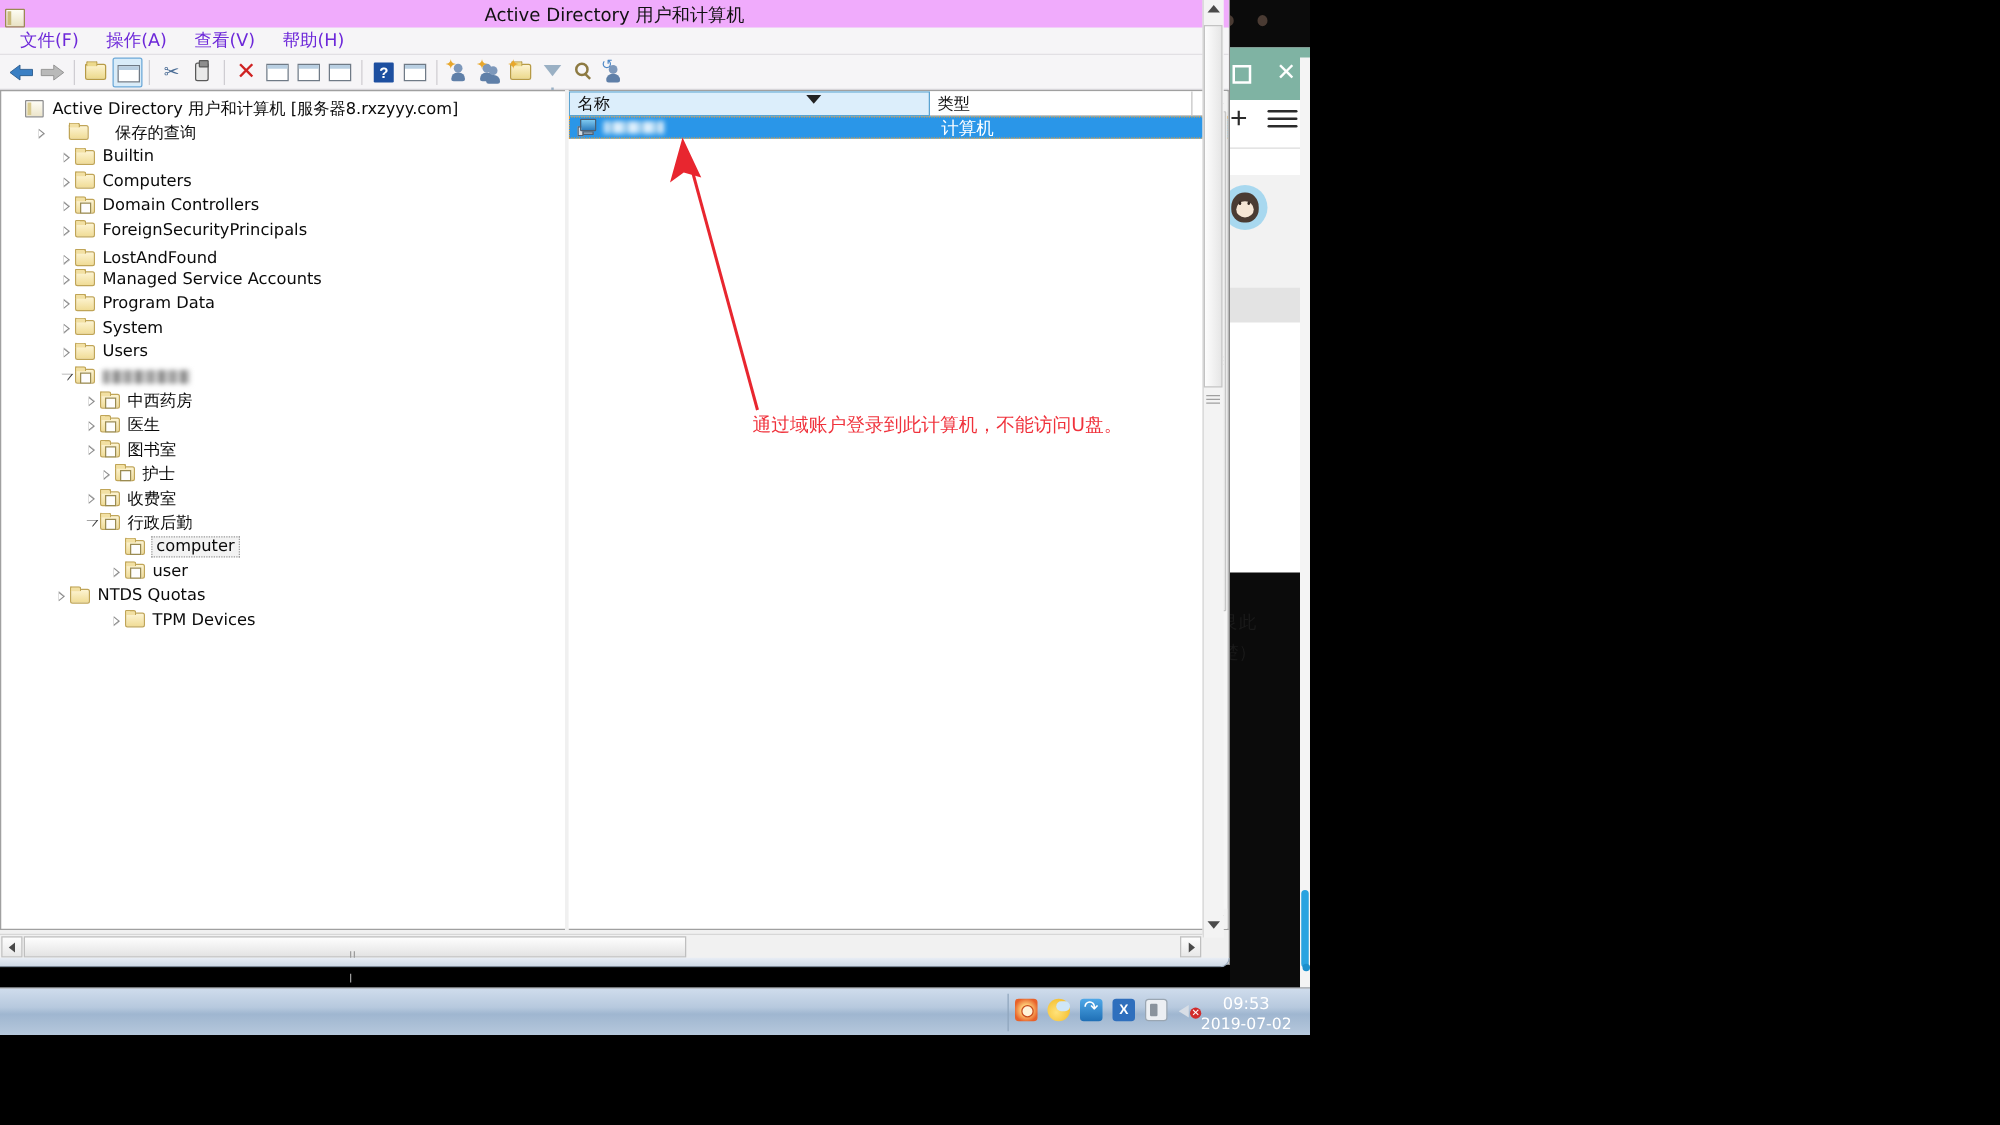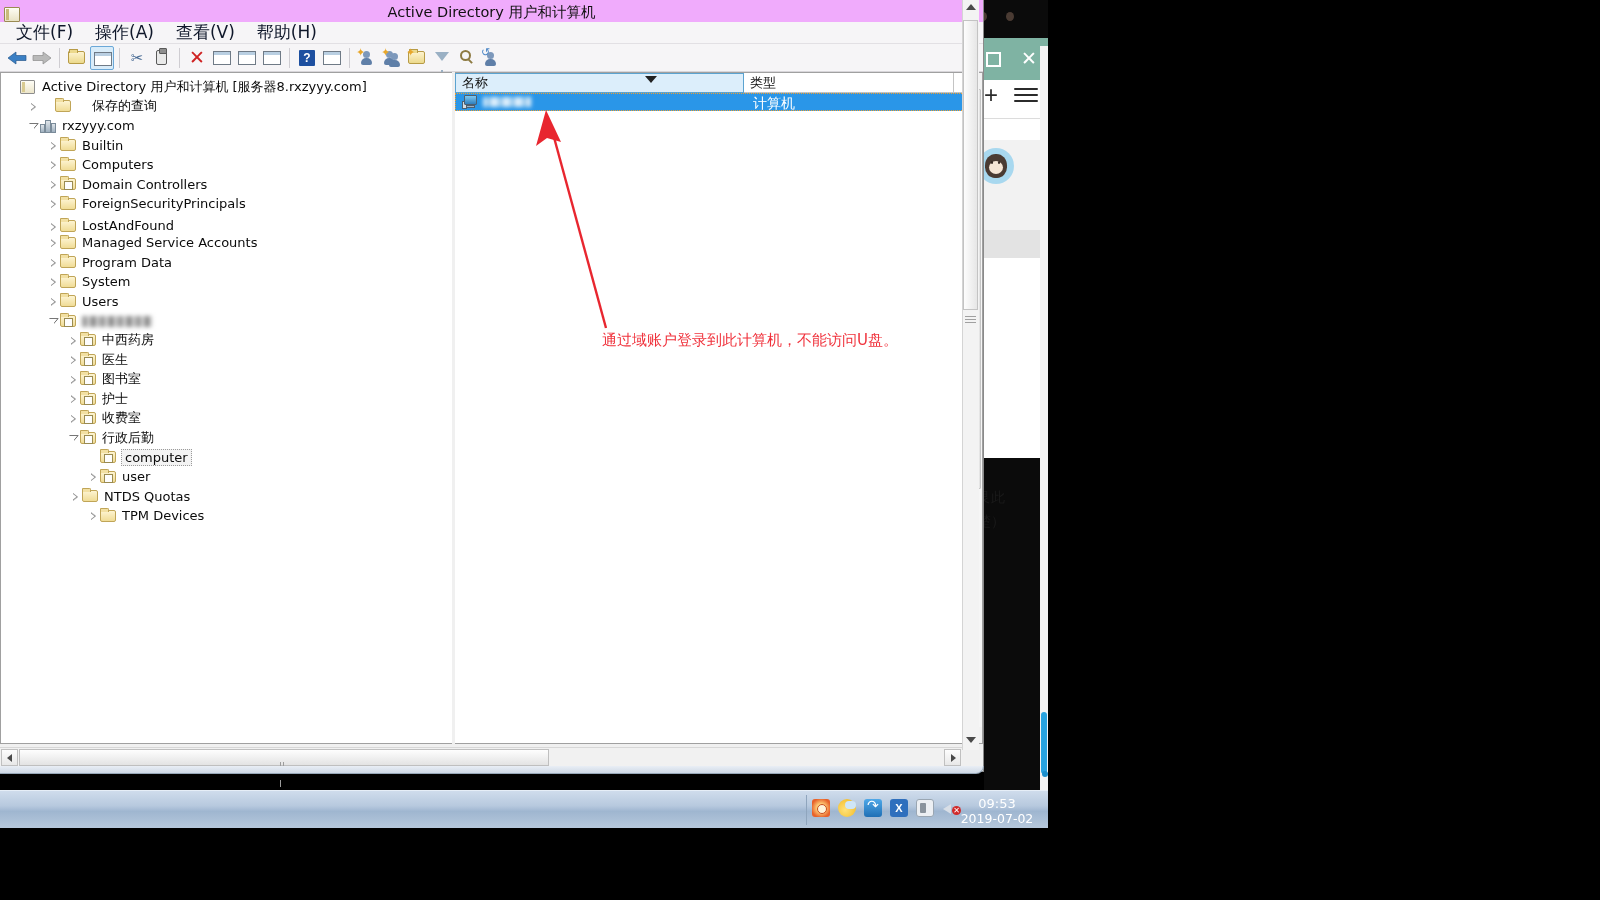--- a/index.html
+++ b/index.html
@@ -98,21 +98,21 @@
     position: absolute; left: 0; right: 0; text-align: center;
     font-size: 14.5px; color: #111; font-family: "DejaVu Sans", sans-serif;
   }
 
   
   .menubar {
     height: 22px; background: #f6f5f7; border-bottom: 1px solid #e2e0e4;
     display: flex; align-items: center; padding-left: 6px; gap: 2px;
   }
   .menu-item {
-    font-size: 17px; color: #0f172a; padding: 2px 10px;
+    font-size: 14px; color: #6d28d9; padding: 2px 10px;
     font-family: "DejaVu Sans", sans-serif; white-space: nowrap; cursor: default;
   }
 
   
   .toolbar {
     height: 28px; background: #f6f5f7; border-bottom: 1px solid #d8d6da;
     display: flex; align-items: center; padding-left: 5px; gap: 1px;
   }
   .tb { width: 24px; height: 24px; position: relative; display: inline-block; }
   .tb-sep { width: 1px; height: 20px; background: #cfcdd2; margin: 0 4px; }
@@ -558,31 +558,20 @@
               </span>
               <span class="tlabel">Active Directory 用户和计算机 [服务器8.rxzyyy.com]</span>
             </div>
             <div class="tnode" style="padding-left: 26px; gap: 15px;">
               <span class="tw collapsed"></span>
               <span class="tree-icon">
                 <span class="ico-folder"></span>
               </span>
               <span class="tlabel">保存的查询</span>
             </div>
-            <div class="tnode" style="padding-left: 26px;">
-              <span class="tw expanded"></span>
-              <span class="tree-icon">
-                <span class="ico-domain">
-                  <span class="b1"></span>
-                  <span class="b2"></span>
-                  <span class="b3"></span>
-                </span>
-              </span>
-              <span class="tlabel">rxzyyy.com</span>
-            </div>
             <div class="tnode" style="padding-left: 46px;">
               <span class="tw collapsed"></span>
               <span class="tree-icon">
                 <span class="ico-folder"></span>
               </span>
               <span class="tlabel">Builtin</span>
             </div>
             <div class="tnode" style="padding-left: 46px;">
               <span class="tw collapsed"></span>
               <span class="tree-icon">
@@ -660,21 +649,21 @@
               </span>
               <span class="tlabel">医生</span>
             </div>
             <div class="tnode" style="padding-left: 66px;">
               <span class="tw collapsed"></span>
               <span class="tree-icon">
                 <span class="ico-ou"></span>
               </span>
               <span class="tlabel">图书室</span>
             </div>
-            <div class="tnode" style="padding-left: 66px;">
+            <div class="tnode" style="padding-left: 66px; margin-left: 12px;">
               <span class="tw collapsed"></span>
               <span class="tree-icon">
                 <span class="ico-ou"></span>
               </span>
               <span class="tlabel">护士</span>
             </div>
             <div class="tnode" style="padding-left: 66px;">
               <span class="tw collapsed"></span>
               <span class="tree-icon">
                 <span class="ico-ou"></span>
@@ -695,21 +684,21 @@
               </span>
               <span class="tlabel selected">computer</span>
             </div>
             <div class="tnode" style="padding-left: 86px;">
               <span class="tw collapsed"></span>
               <span class="tree-icon">
                 <span class="ico-ou"></span>
               </span>
               <span class="tlabel">user</span>
             </div>
-            <div class="tnode" style="padding-left: 68px;">
+            <div class="tnode" style="padding-left: 42px;">
               <span class="tw collapsed"></span>
               <span class="tree-icon">
                 <span class="ico-folder"></span>
               </span>
               <span class="tlabel">NTDS Quotas</span>
             </div>
             <div class="tnode" style="padding-left: 46px; margin-left: 40px;">
               <span class="tw collapsed"></span>
               <span class="tree-icon">
                 <span class="ico-folder"></span>

